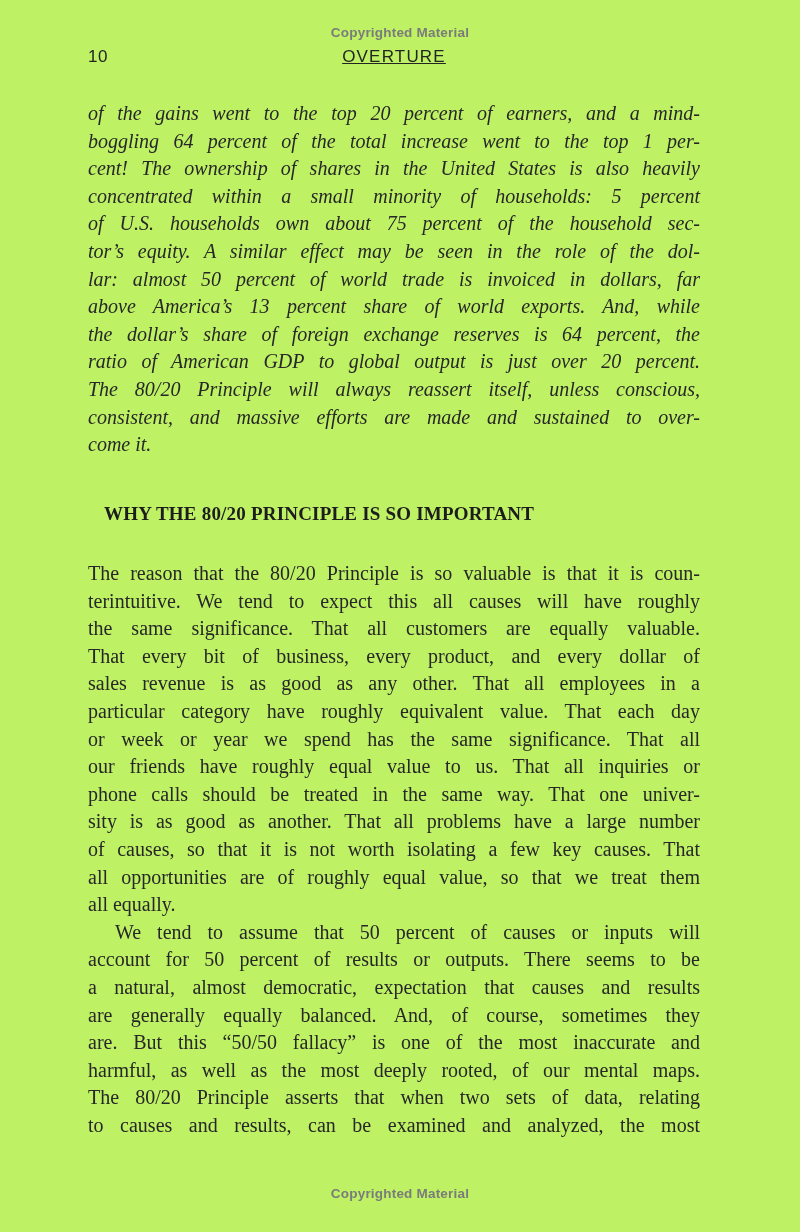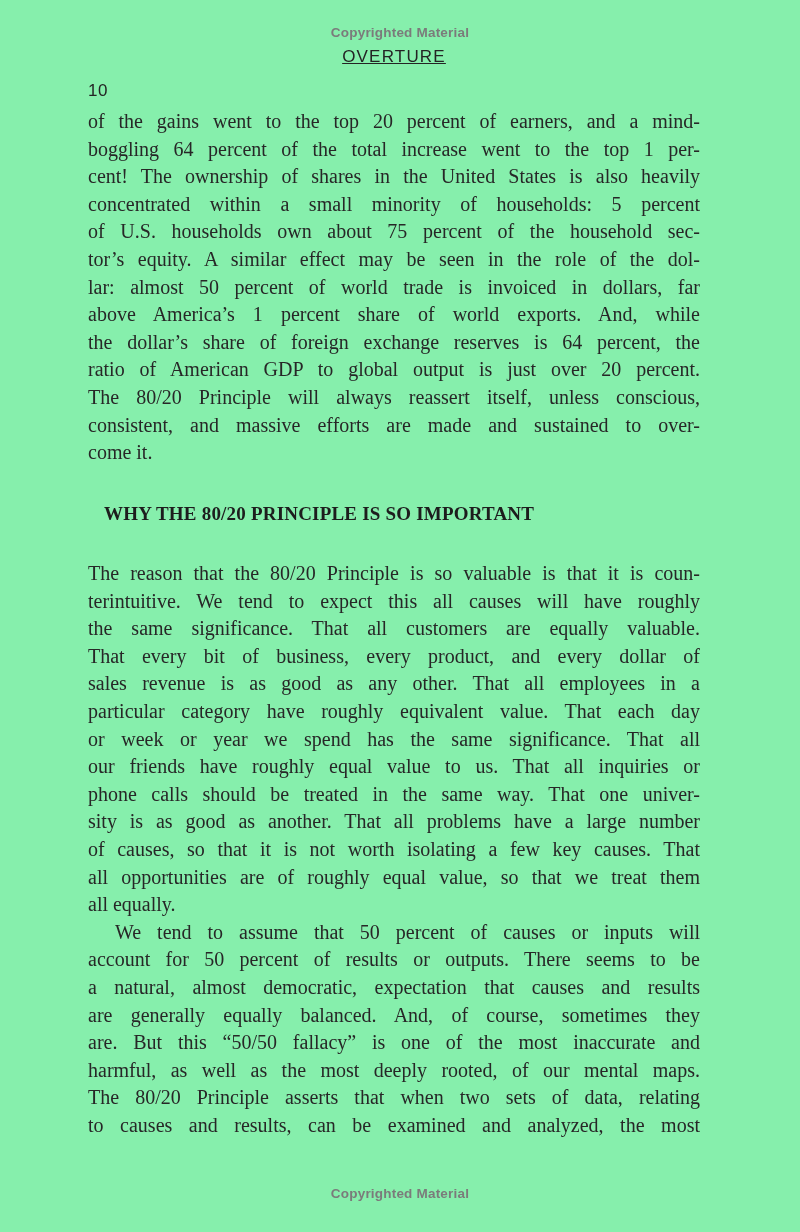--- a/index.html
+++ b/index.html
@@ -4,48 +4,48 @@
 <style>
   html, body {
     margin: 0; padding: 0;
     width: 800px; height: 1232px;
     background: #ffffff;
     font-family: "Liberation Serif", "DejaVu Serif", serif;
   }
   .page {
     position: absolute; top: 0; left: 0;
     width: 800px; height: 1232px;
-    background: #86efac;
+    background: #bef264;
     overflow: hidden;
   }
   .notice {
     position: absolute; left: 0; width: 800px;
     text-align: center;
     font-family: "Liberation Sans", "DejaVu Sans", sans-serif;
     font-weight: bold;
     font-size: 13.5px;
     letter-spacing: 0.2px;
     color: #7b7b7b;
   }
   .notice-top { top: 25px; }
   .notice-bottom { top: 1186px; }
   .pagehead {
     position: absolute; top: 47px; left: 88px; width: 612px;
     font-family: "Liberation Sans", "DejaVu Sans", sans-serif;
     font-size: 17px;
     color: #242424;
   }
-  .pagenum { position: absolute; left: 0; top: 0; letter-spacing: 0.5px; margin-top: 34px; }
+  .pagenum { position: absolute; left: 0; top: 0; letter-spacing: 0.5px; }
   .runhead { display: block; text-align: center; letter-spacing: 1.2px; text-decoration: underline; }
   .para {
     font-size: 20px;
     line-height: 27.6px;
     color: #272727;
   }
-  .p1 { position: absolute; top: 108px; left: 88px; width: 612px; }
+  .p1 { position: absolute; top: 100px; left: 88px; width: 612px; font-style: italic; }
   .flow { position: absolute; top: 560px; left: 88px; width: 612px; }
   .heading {
     position: absolute; top: 503px; left: 104px; width: 612px;
     margin: 0;
     font-family: "Liberation Serif", "DejaVu Serif", serif;
     font-size: 19px;
     font-weight: bold;
     letter-spacing: 0.2px;
     color: #1d1d1d;
     white-space: nowrap;
@@ -71,21 +71,21 @@
   </div>
 
   <div class="para p1">
     <div class="ln">of the gains went to the top 20 percent of earners, and a mind-</div>
     <div class="ln">boggling 64 percent of the total increase went to the top 1 per-</div>
     <div class="ln">cent! The ownership of shares in the United States is also heavily</div>
     <div class="ln">concentrated within a small minority of households: 5 percent</div>
     <div class="ln">of U.S. households own about 75 percent of the household sec-</div>
     <div class="ln">tor’s equity. A similar effect may be seen in the role of the dol-</div>
     <div class="ln">lar: almost 50 percent of world trade is invoiced in dollars, far</div>
-    <div class="ln">above America’s 1 percent share of world exports. And, while</div>
+    <div class="ln">above America’s 13 percent share of world exports. And, while</div>
     <div class="ln">the dollar’s share of foreign exchange reserves is 64 percent, the</div>
     <div class="ln">ratio of American GDP to global output is just over 20 percent.</div>
     <div class="ln">The 80/20 Principle will always reassert itself, unless conscious,</div>
     <div class="ln">consistent, and massive efforts are made and sustained to over-</div>
     <div class="ln end">come it.</div>
   </div>
 
   <h2 class="heading">WHY THE 80/20 PRINCIPLE IS SO IMPORTANT</h2>
 
   <div class="flow">

